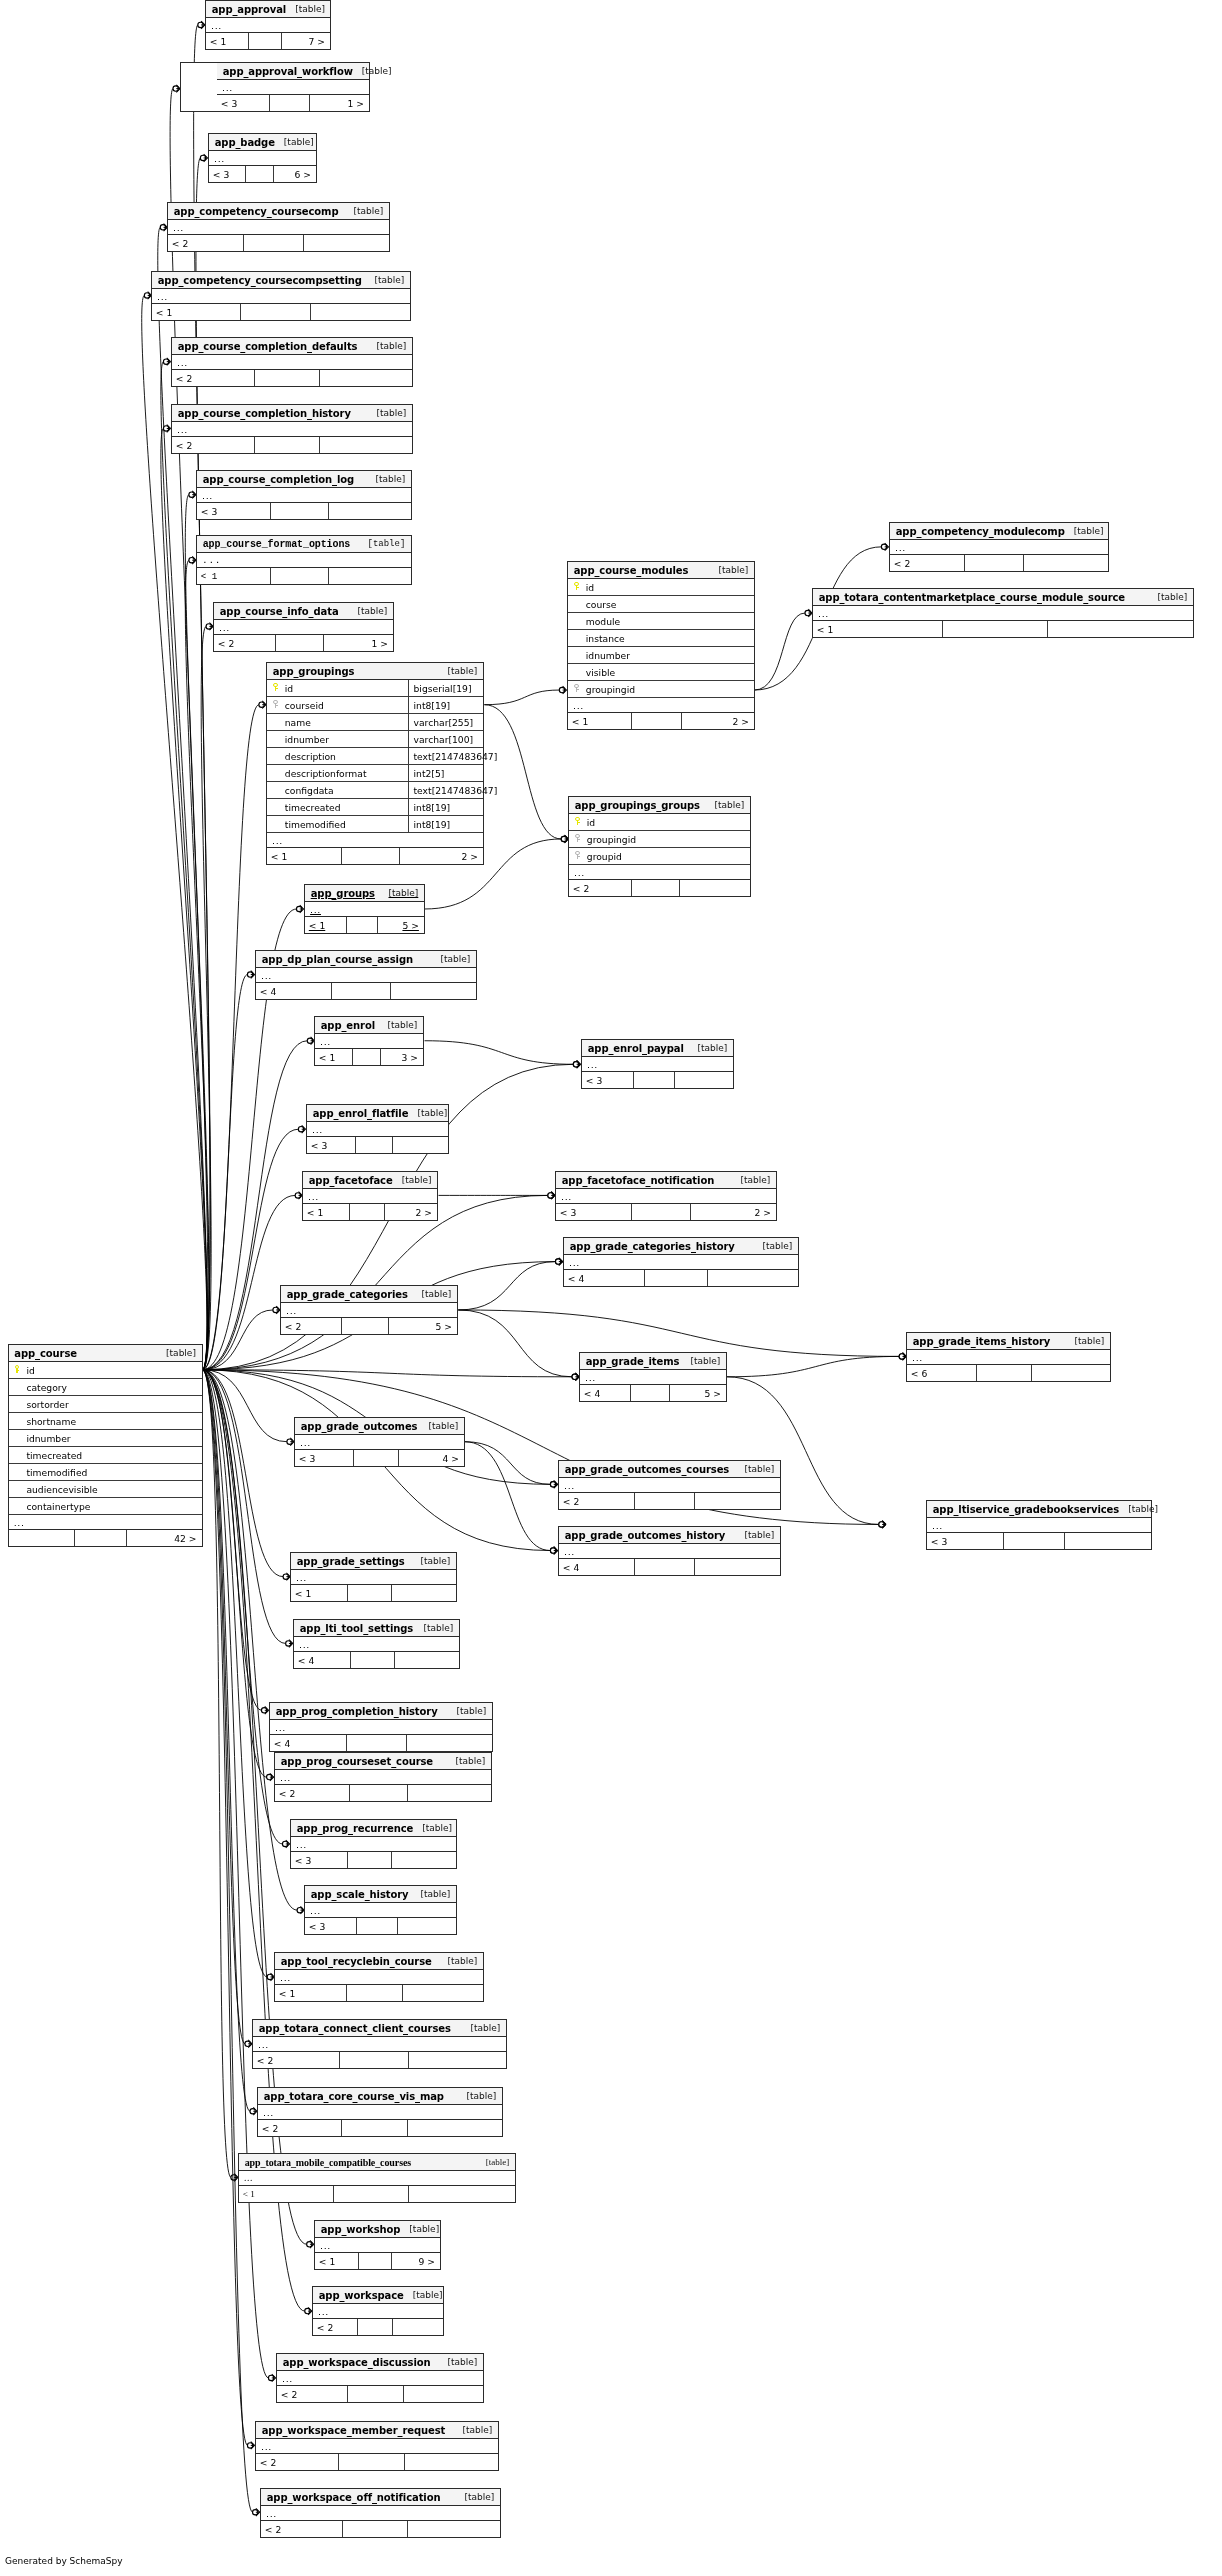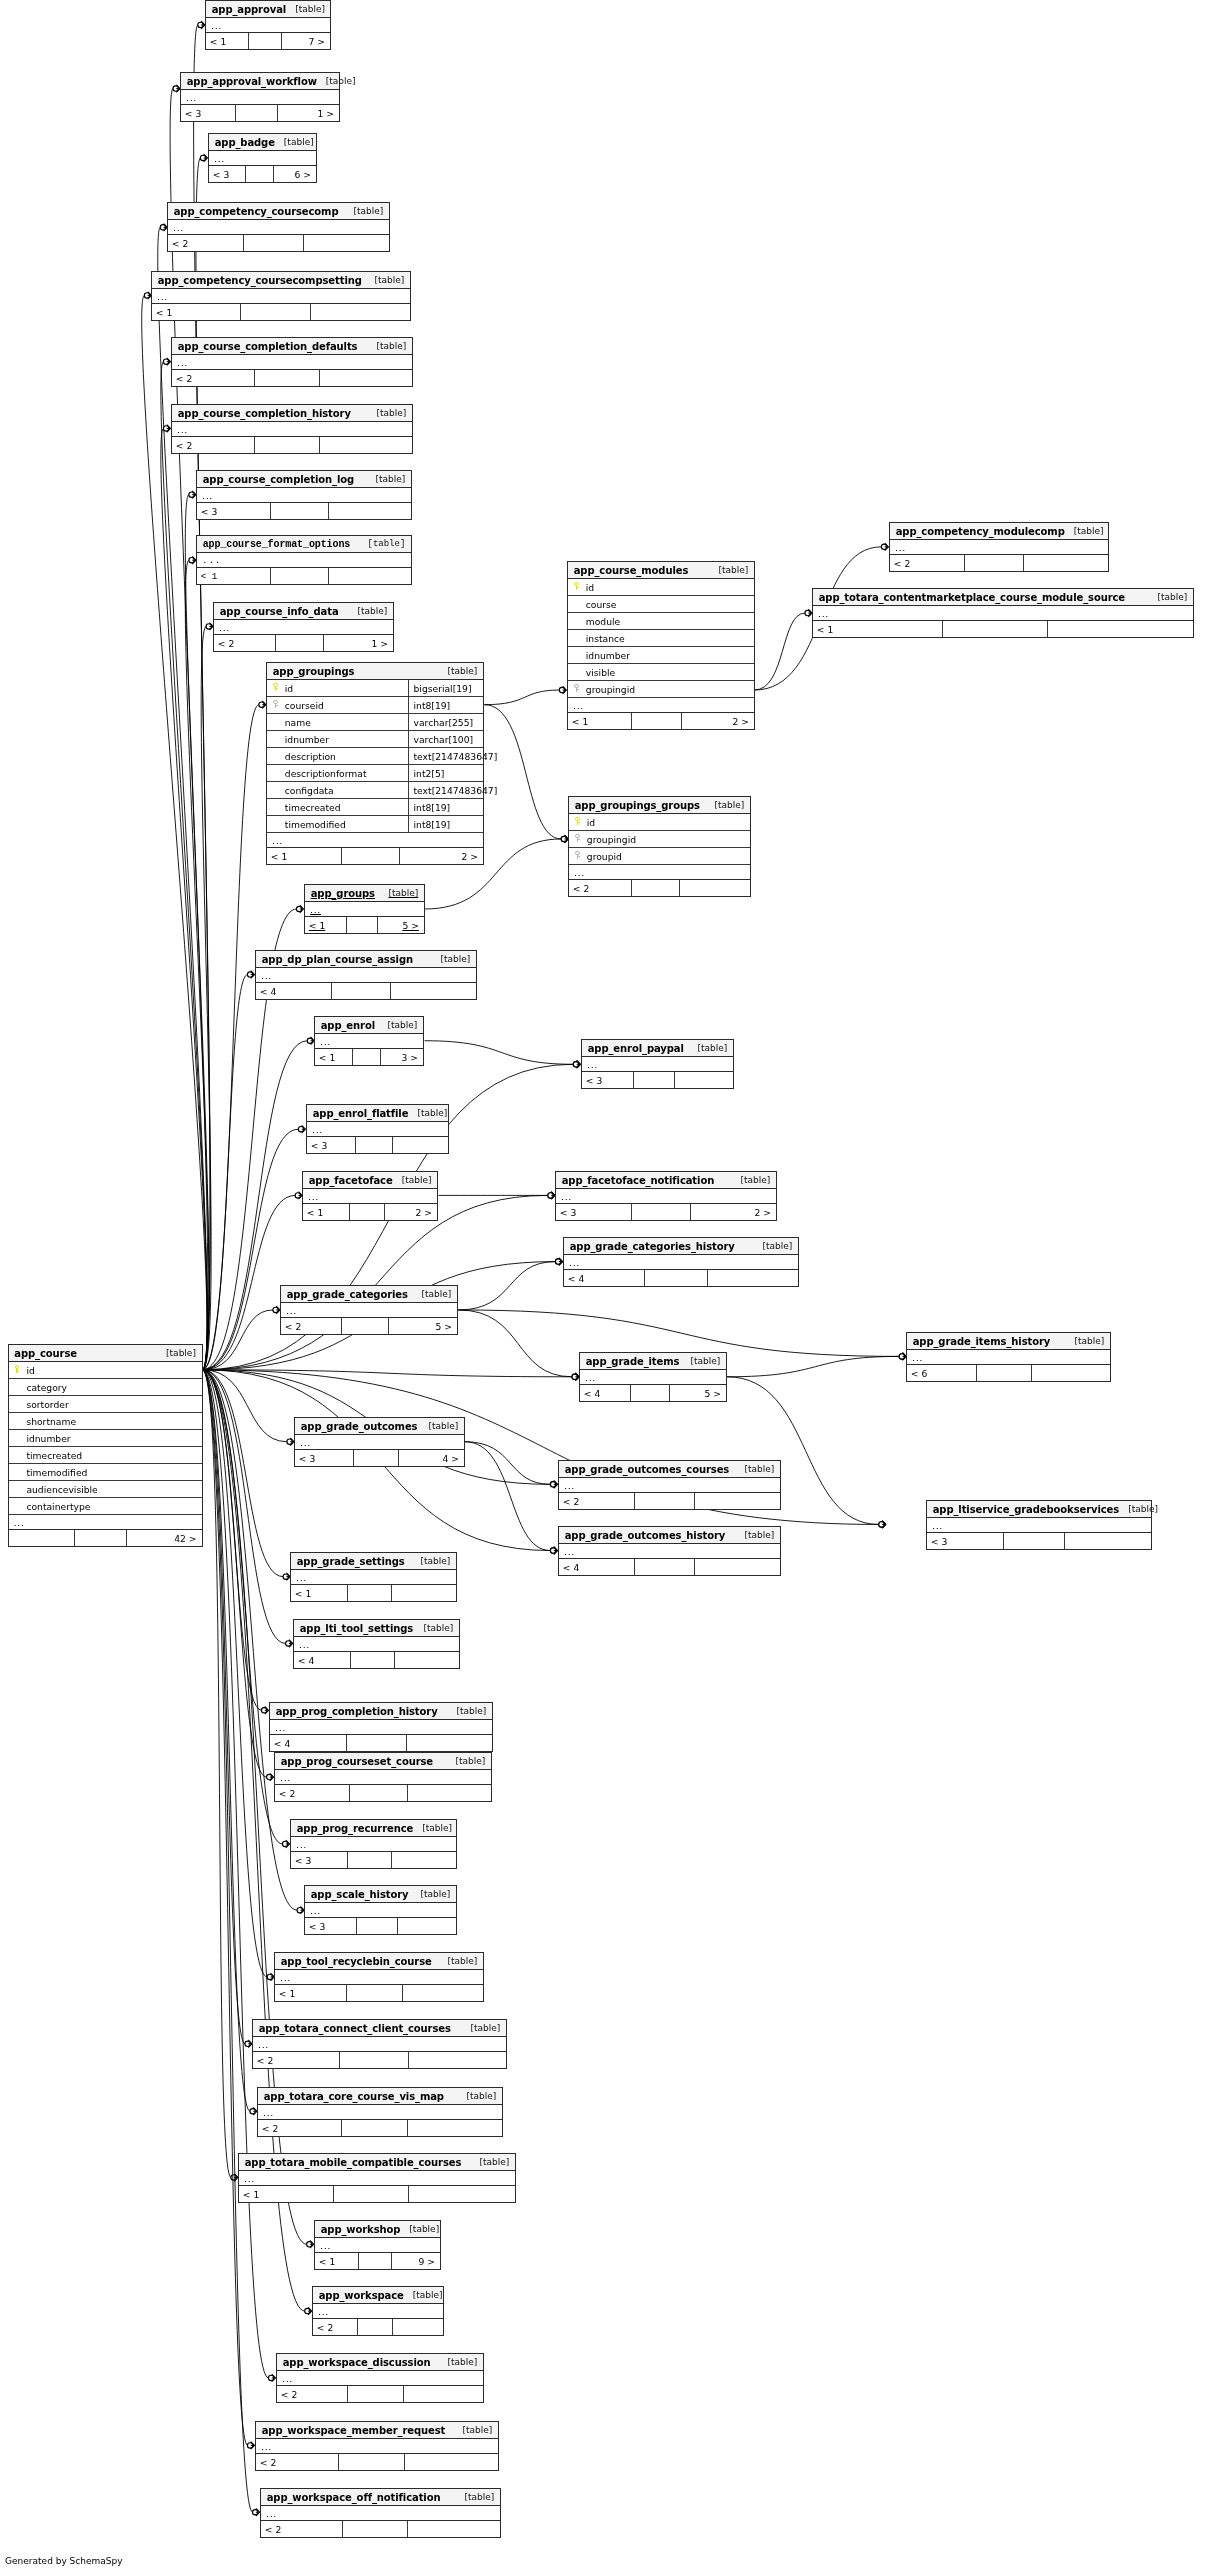--- a/index.html
+++ b/index.html
@@ -424,21 +424,21 @@
           <span class="nm">app_approval</span>
           <span class="tg">[table]</span>
         </div>
         <div class="ellip">...</div>
         <div class="foot">
           <span class="fl">&lt; 1</span>
           <span class="fm"></span>
           <span class="fr">7 &gt;</span>
         </div>
       </div>
-      <div class="tbl" style="left: 180px; top: 72px; width: 160px;">
+      <div class="tbl" style="left: 180px; top: 62px; width: 190px; padding-left: 36px;">
         <div class="hdr">
           <span class="nm">app_approval_workflow</span>
           <span class="tg">[table]</span>
         </div>
         <div class="ellip">...</div>
         <div class="foot">
           <span class="fl">&lt; 3</span>
           <span class="fm"></span>
           <span class="fr">1 &gt;</span>
         </div>
@@ -965,21 +965,21 @@
           <span class="nm">app_totara_core_course_vis_map</span>
           <span class="tg">[table]</span>
         </div>
         <div class="ellip">...</div>
         <div class="foot">
           <span class="fl">&lt; 2</span>
           <span class="fm"></span>
           <span class="fr"></span>
         </div>
       </div>
-      <div class="tbl" style="left: 238px; top: 2153px; width: 278px;">
+      <div class="tbl" style="left: 238px; top: 2153px; width: 278px; font-family: Liberation Serif, serif;">
         <div class="hdr">
           <span class="nm">app_totara_mobile_compatible_courses</span>
           <span class="tg">[table]</span>
         </div>
         <div class="ellip">...</div>
         <div class="foot">
           <span class="fl">&lt; 1</span>
           <span class="fm"></span>
           <span class="fr"></span>
         </div>

